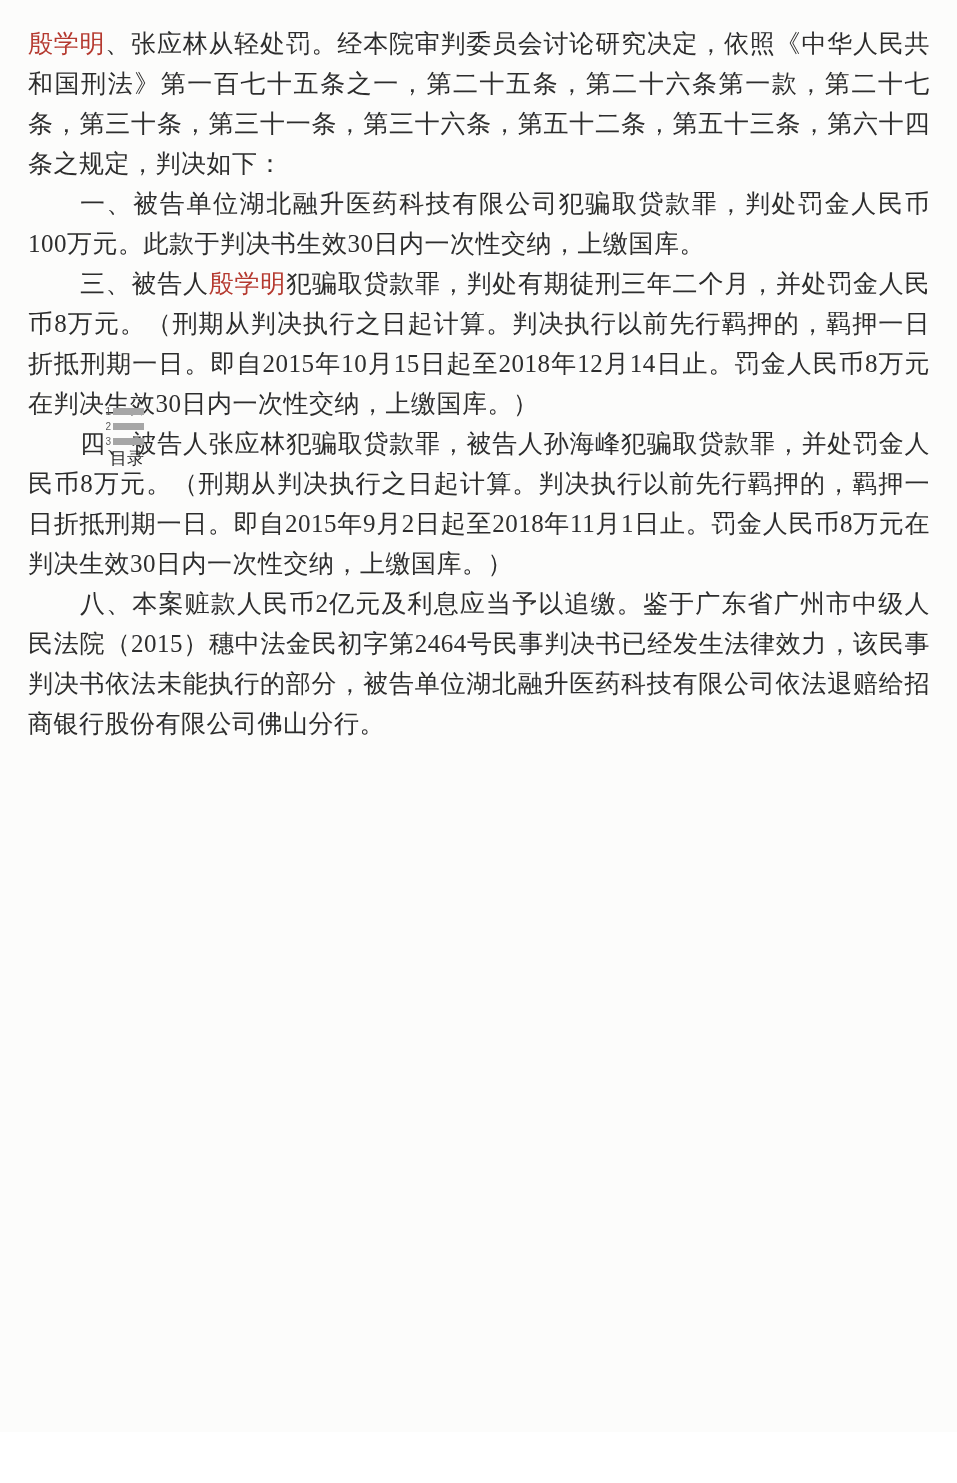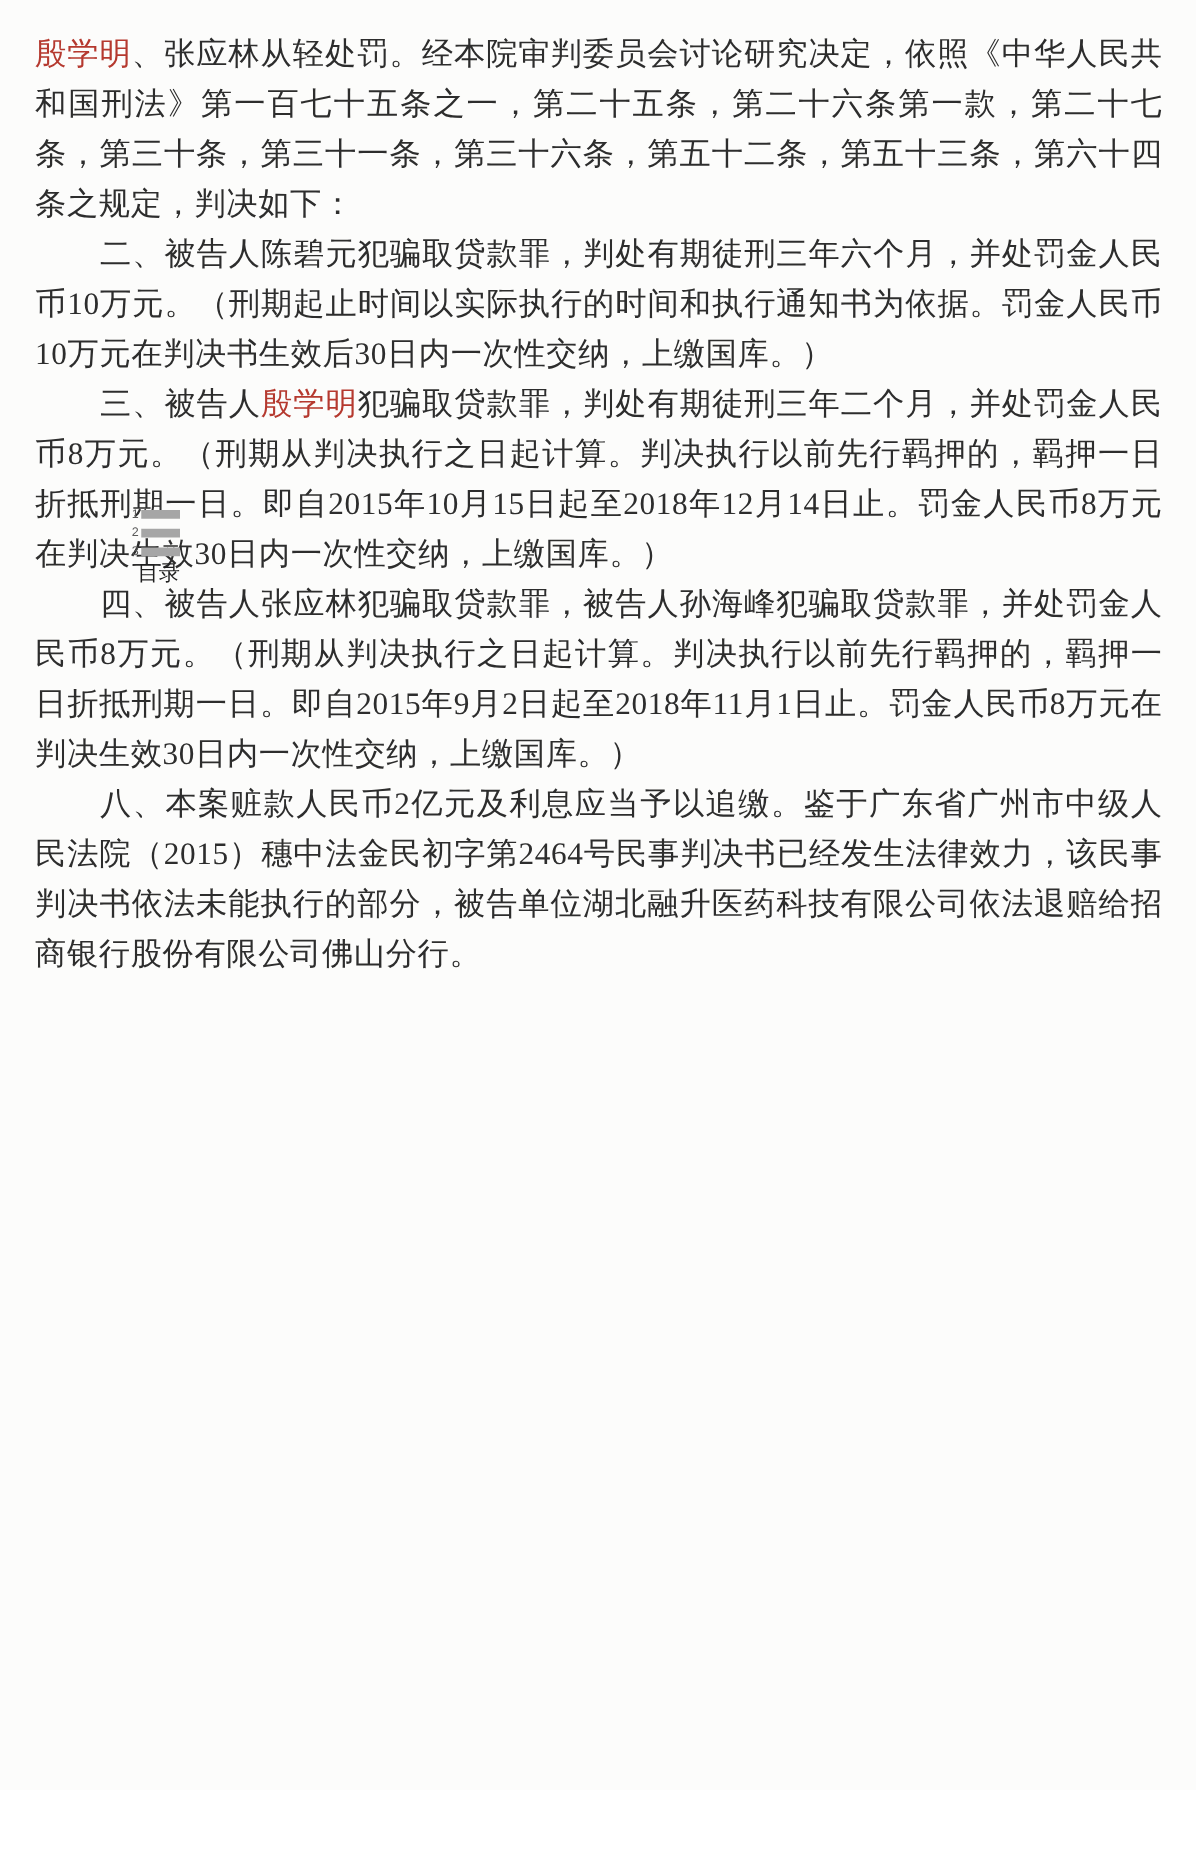--- a/index.html
+++ b/index.html
@@ -68,21 +68,21 @@
     line-height: 18px;
   }
 </style>
 </head>
 <body>
 
 <div class="page">
 
   <div class="content">
       <p><span class="hl">殷学明</span><span>、张应林从轻处罚。经本院审判委员会讨论研究决定，依照《中华人民共和国刑法》第一百七十五条之一，第二十五条，第二十六条第一款，第二十七条，第三十条，第三十一条，第三十六条，第五十二条，第五十三条，第六十四条之规定，判决如下：</span></p>
-      <p class="indent"><span>二、被告人陈碧元犯骗取贷款罪，判处有期徒刑三年六个月，并处罚金人民币10万元。（刑期起止时间以实际执行的时间和执行通知书为依据。罚金人民币10万元在判决书生效后30日内一次性交纳，上缴国库。）</span></p>
+      <p class="indent"><span>一、被告单位湖北融升医药科技有限公司犯骗取贷款罪，判处罚金人民币100万元。此款于判决书生效30日内一次性交纳，上缴国库。</span></p>
       <p class="indent"><span>三、被告人</span><span class="hl">殷学明</span><span>犯骗取贷款罪，判处有期徒刑三年二个月，并处罚金人民币8万元。（刑期从判决执行之日起计算。判决执行以前先行羁押的，羁押一日折抵刑期一日。即自2015年10月15日起至2018年12月14日止。罚金人民币8万元在判决生效30日内一次性交纳，上缴国库。）</span></p>
       <p class="indent"><span>四、被告人张应林犯骗取贷款罪，被告人孙海峰犯骗取贷款罪，并处罚金人民币8万元。（刑期从判决执行之日起计算。判决执行以前先行羁押的，羁押一日折抵刑期一日。即自2015年9月2日起至2018年11月1日止。罚金人民币8万元在判决生效30日内一次性交纳，上缴国库。）</span></p>
       <p class="indent"><span>八、本案赃款人民币2亿元及利息应当予以追缴。鉴于广东省广州市中级人民法院（2015）穗中法金民初字第2464号民事判决书已经发生法律效力，该民事判决书依法未能执行的部分，被告单位湖北融升医药科技有限公司依法退赔给招商银行股份有限公司佛山分行。</span></p>
     </div>
 
   <div class="toc">
     <div>
         <div class="toc-row">
           <span class="toc-num">1</span>
           <span class="toc-bar"></span>

